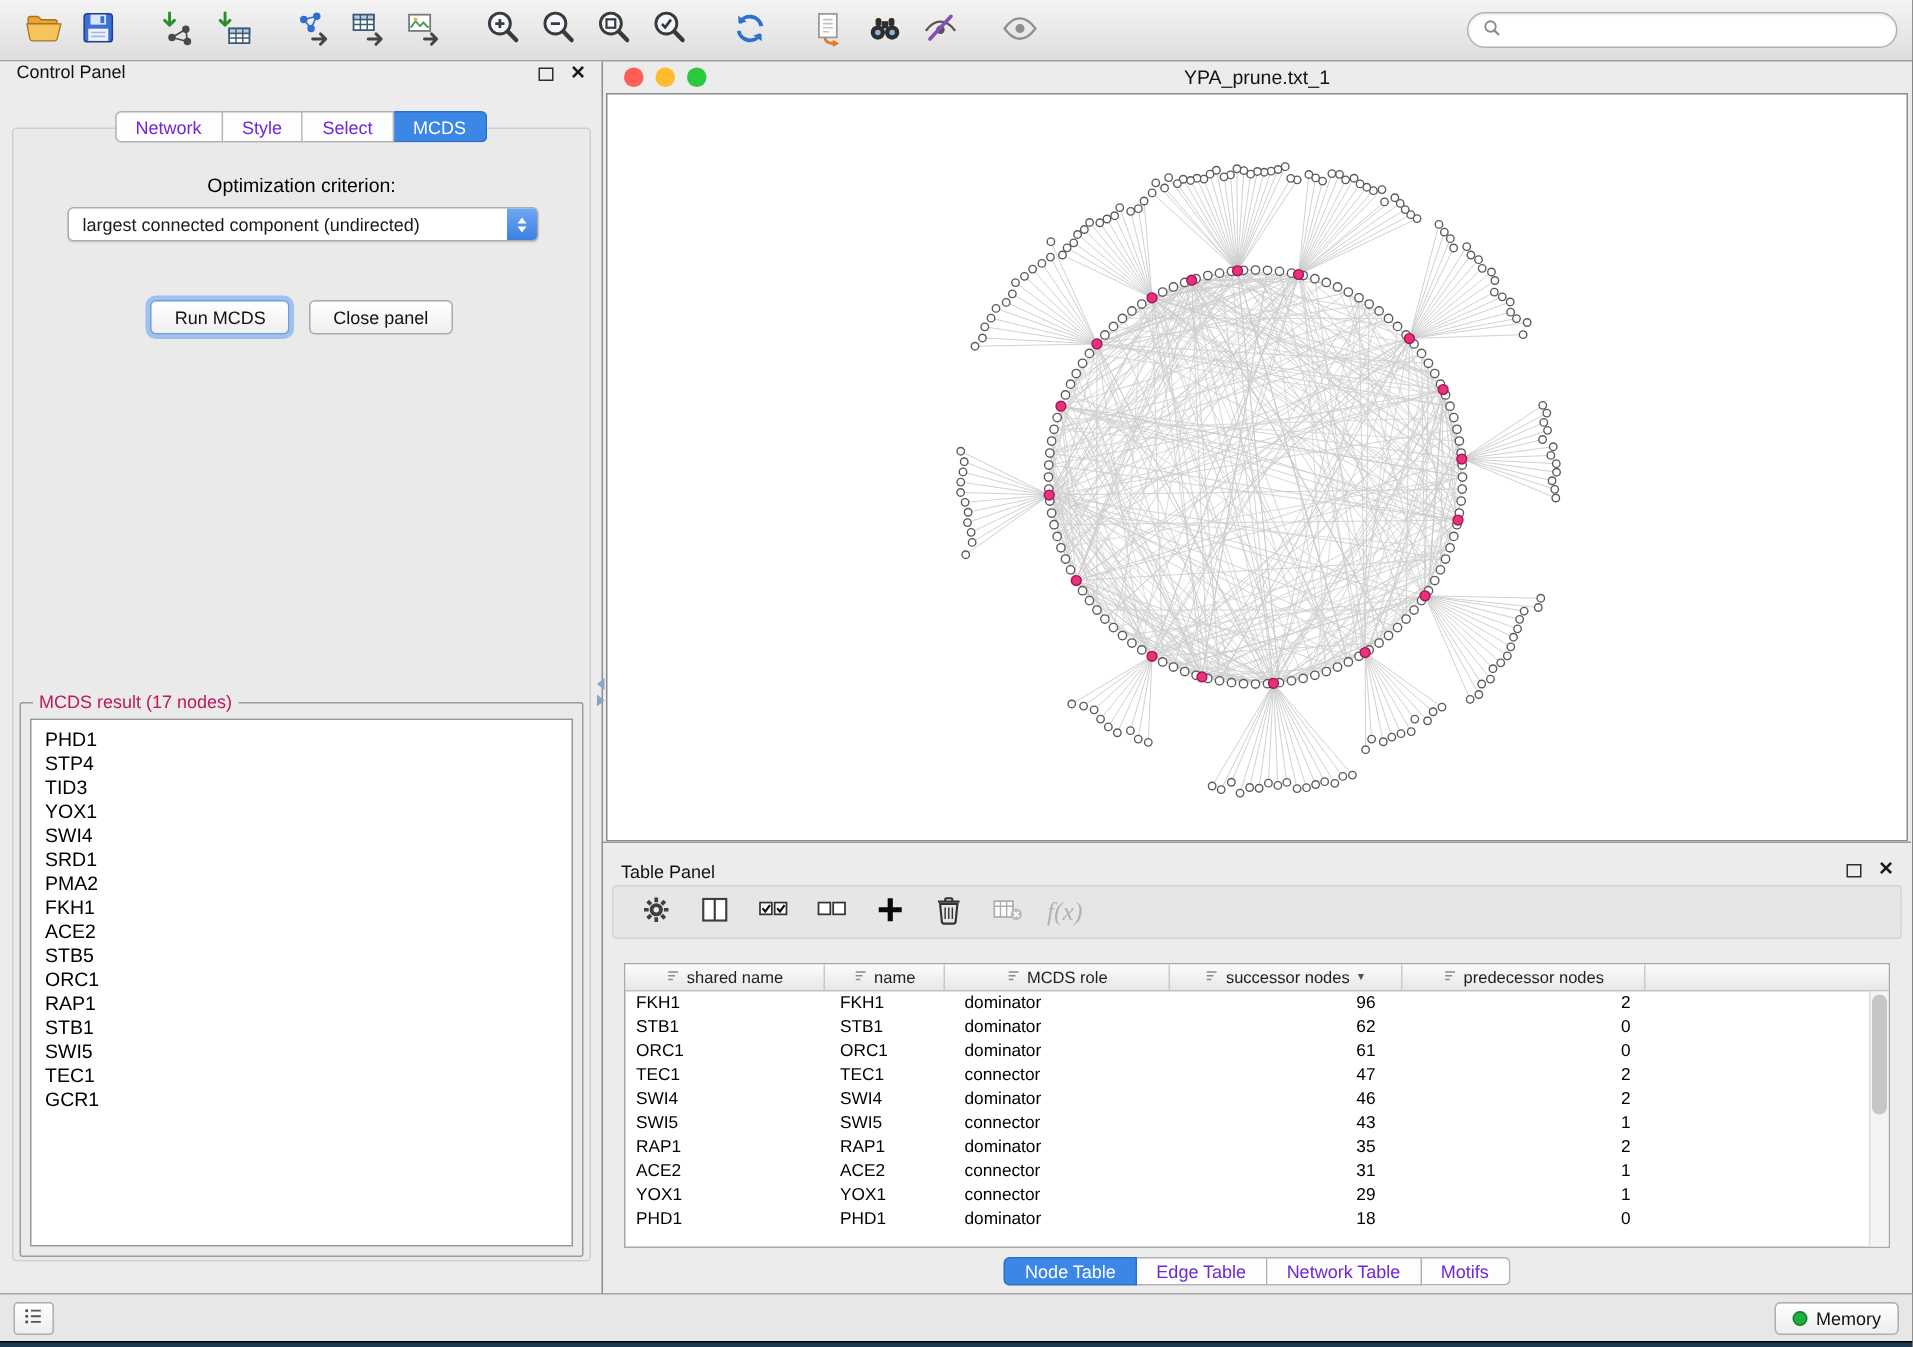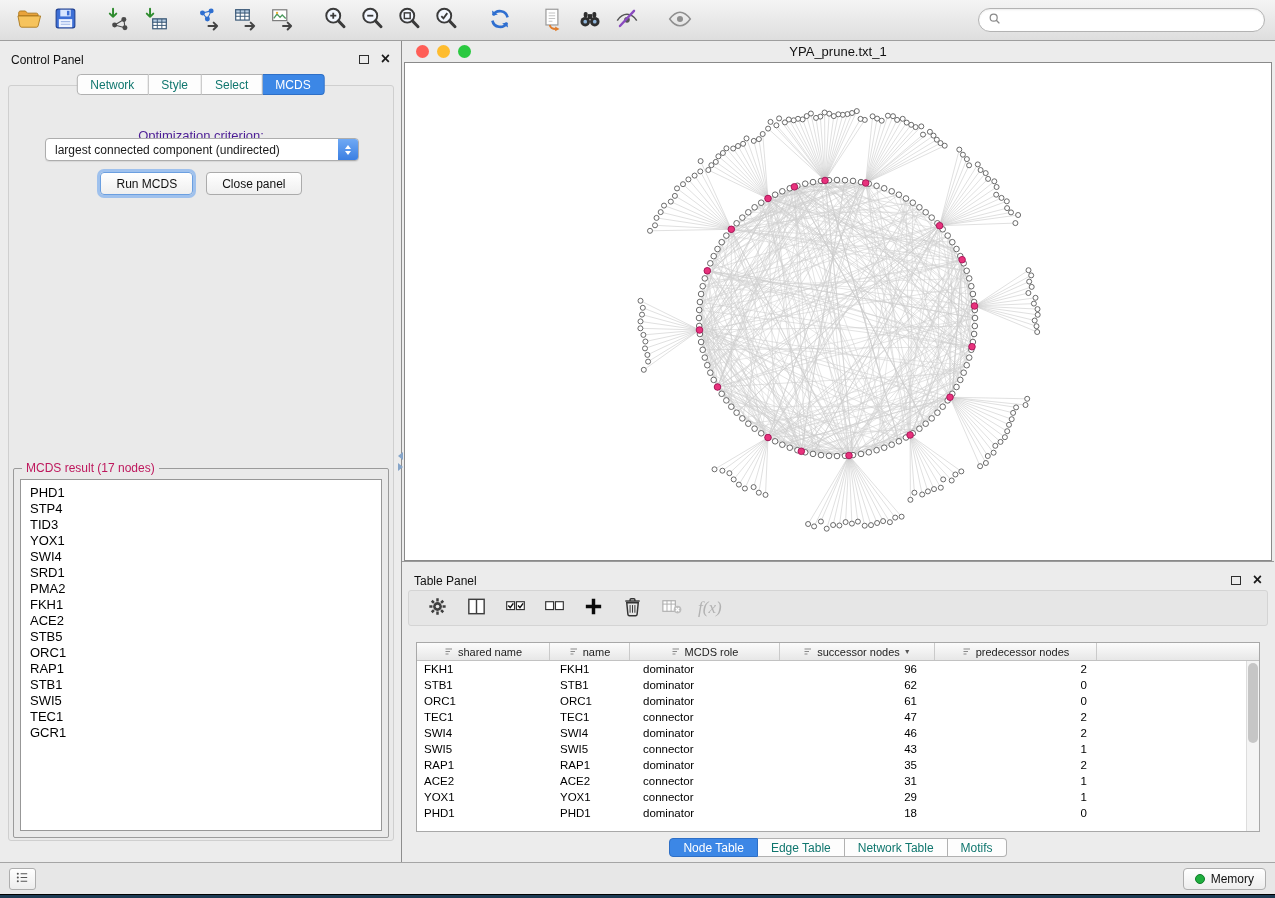--- a/index.html
+++ b/index.html
@@ -9,40 +9,40 @@
 
   
   .toolbar{position:absolute;left:0;top:0;width:1275px;height:41px;background:linear-gradient(#f4f4f4,#dedede);border-bottom:1px solid #9e9e9e;display:flex;align-items:center;padding:0 10px;}
   .tb-btn{width:37px;height:34px;display:flex;align-items:center;justify-content:center;border-radius:4px;flex:0 0 auto;}
   .tb-gap{width:16px;flex:0 0 auto;}
   .search-box{margin-left:auto;width:287px;height:24px;border:1px solid #b3b3b3;border-radius:12px;background:#fff;display:flex;align-items:center;padding:0 9px;gap:5px;box-shadow:inset 0 1px 2px rgba(0,0,0,.08);}
   .search-box input{border:none;outline:none;flex:1;font-size:12px;background:transparent;font-family:inherit;color:#222;}
 
   
   .control-panel{position:absolute;left:0;top:41px;width:402px;height:821px;background:#ececec;border-right:1px solid #8d8d8d;}
-  .panel-header{display:flex;align-items:flex-end;height:26px;padding:0 11px;}
+  .panel-header{display:flex;align-items:flex-start;height:26px;padding:0 11px;}
   .panel-title{font-size:12px;color:#111;}
   .win-btns{margin-left:auto;display:flex;gap:12px;align-items:center;}
   .float-btn{width:10px;height:9px;border:1.5px solid #2e2e2e;display:inline-block;}
   .close-btn{font-size:16px;font-weight:bold;color:#1a1a1a;line-height:1;}
   .cp-content{position:absolute;left:8px;top:44px;width:386px;height:756px;background:#eaeaea;border:1px solid #cfcfcf;border-radius:3px;}
   .cp-tabs{position:absolute;left:50%;transform:translateX(-50%);top:33px;display:flex;height:21px;z-index:2;}
-  .seg-tab{padding:0 13px;display:flex;align-items:center;background:#fdfdfd;border:1px solid #b1b1b1;border-left:none;font-size:12px;color:#0f766e;white-space:nowrap;}
+  .seg-tab{padding:0 13px;display:flex;align-items:center;background:#fdfdfd;border:1px solid #b1b1b1;border-left:none;font-size:12px;color:#6d28d9;white-space:nowrap;}
   .seg-tab:first-child{border-left:1px solid #b1b1b1;border-radius:4px 0 0 4px;}
   .seg-tab:last-child{border-radius:0 4px 4px 0;}
   .seg-tab.selected{background:#3c87e6;border-color:#2e6fc6;color:#fff;}
-  .opt-label{position:absolute;left:0;width:100%;top:42px;text-align:center;font-size:13px;color:#4c1d95;}
+  .opt-label{position:absolute;left:0;width:100%;top:30px;text-align:center;font-size:13px;color:#000000;}
   .dropdown{position:absolute;left:36px;top:52px;width:314px;height:23px;background:#fff;border:1px solid #adadad;border-radius:4px;display:flex;align-items:center;padding-left:9px;font-size:12px;box-shadow:0 1px 1px rgba(0,0,0,.08);}
   .dd-text{flex:1;white-space:nowrap;overflow:hidden;}
   .dd-arrows{width:20px;height:21px;background:linear-gradient(#6fa9f4,#3b7fe2);border-radius:0 3px 3px 0;display:flex;flex-direction:column;align-items:center;justify-content:center;gap:2px;}
   .dd-arrows i{display:block;width:0;height:0;border-left:3.5px solid transparent;border-right:3.5px solid transparent;}
   .dd-up{border-bottom:4px solid #fff;}
   .dd-down{border-top:4px solid #fff;}
   .cp-buttons{position:absolute;top:86px;left:0;width:100%;display:flex;justify-content:center;gap:13px;}
-  .btn{height:23px;padding:0 15px;background:linear-gradient(#ffffff,#efefef);border:1px solid #ababab;border-radius:4px;font-size:12px;display:flex;align-items:center;color:#111;}
+  .btn{height:23px;padding:0 15px;background:linear-gradient(#ffffff,#efefef);border:1px solid #ababab;border-radius:4px;font-size:12px;display:flex;align-items:center;color:#111;margin-top:28px;}
   .btn.focus{box-shadow:0 0 0 3px rgba(96,158,239,.55);border-color:#6b9fe0;}
   .result-group{position:absolute;left:4px;top:382px;width:376px;height:370px;border:1px solid #9b9b9b;border-radius:2px;}
   .result-legend{position:absolute;top:-8px;left:8px;background:#eaeaea;padding:0 4px;font-size:12px;color:#be185d;}
   .result-list{position:absolute;left:6px;right:6px;top:10px;bottom:6px;background:#fff;border:1px solid #979797;overflow:hidden;padding:5px 0;}
   .mcds-item{font-size:13px;line-height:16px;padding:0 9px;color:#000;}
 
   
   .right{position:absolute;left:402px;top:41px;width:872px;height:821px;}
   .net-titlebar{position:absolute;left:0;top:0;width:100%;height:21px;}
   .traffic{position:absolute;left:14px;top:4px;display:flex;gap:8px;}

